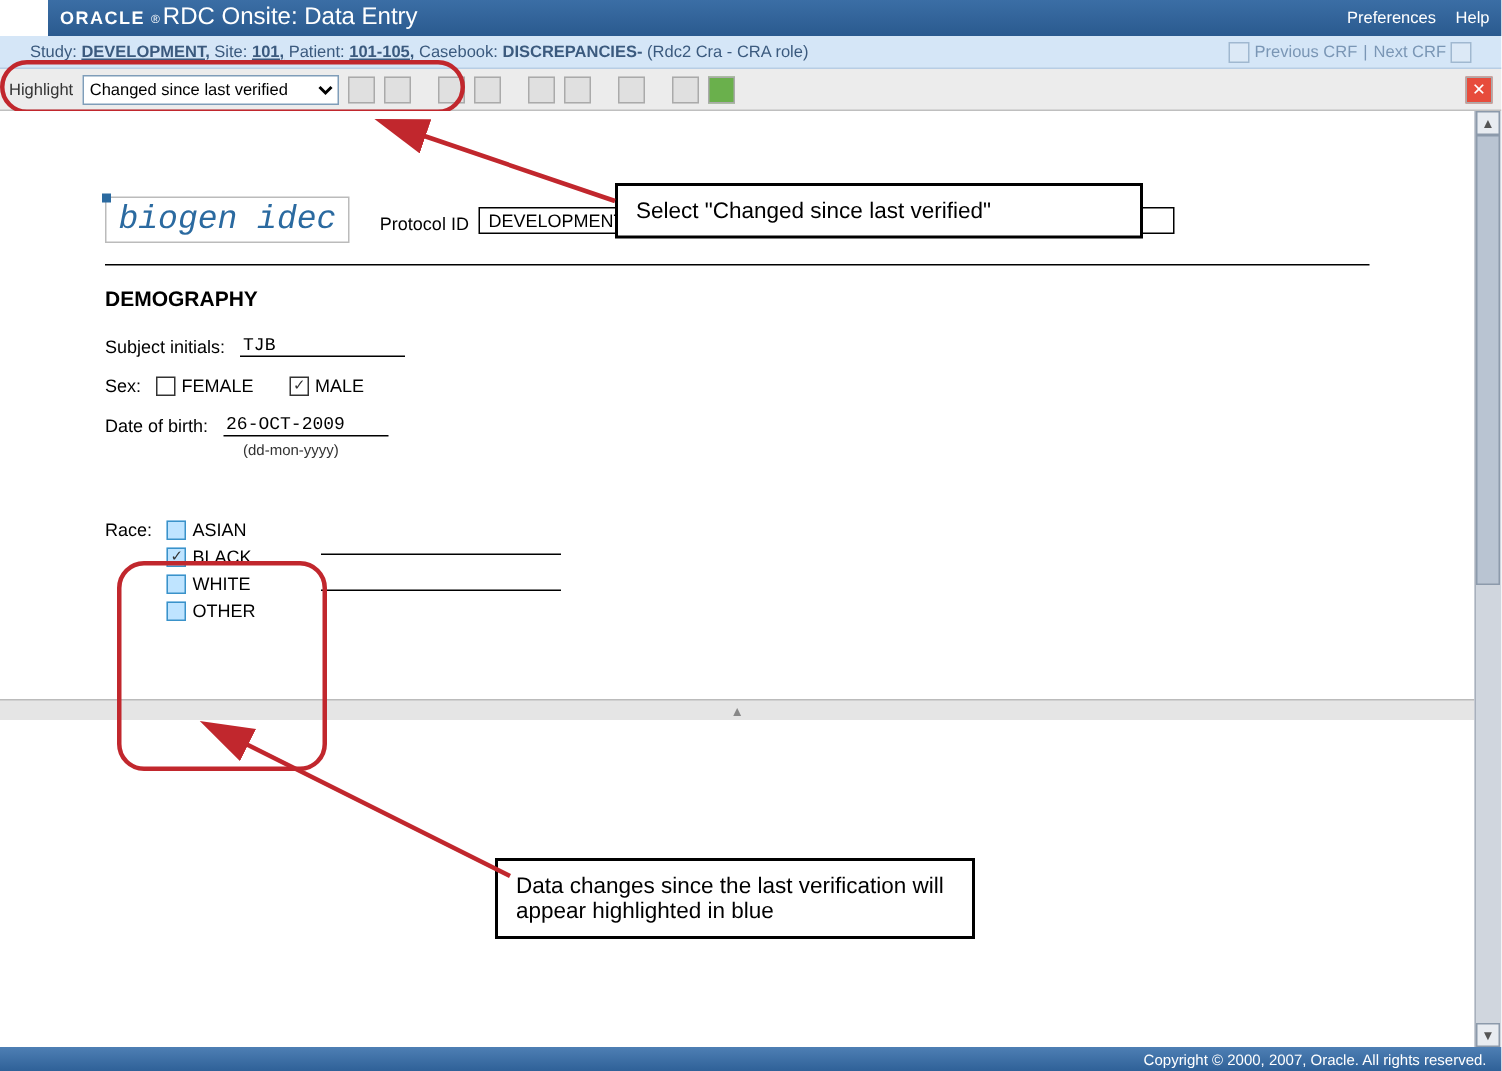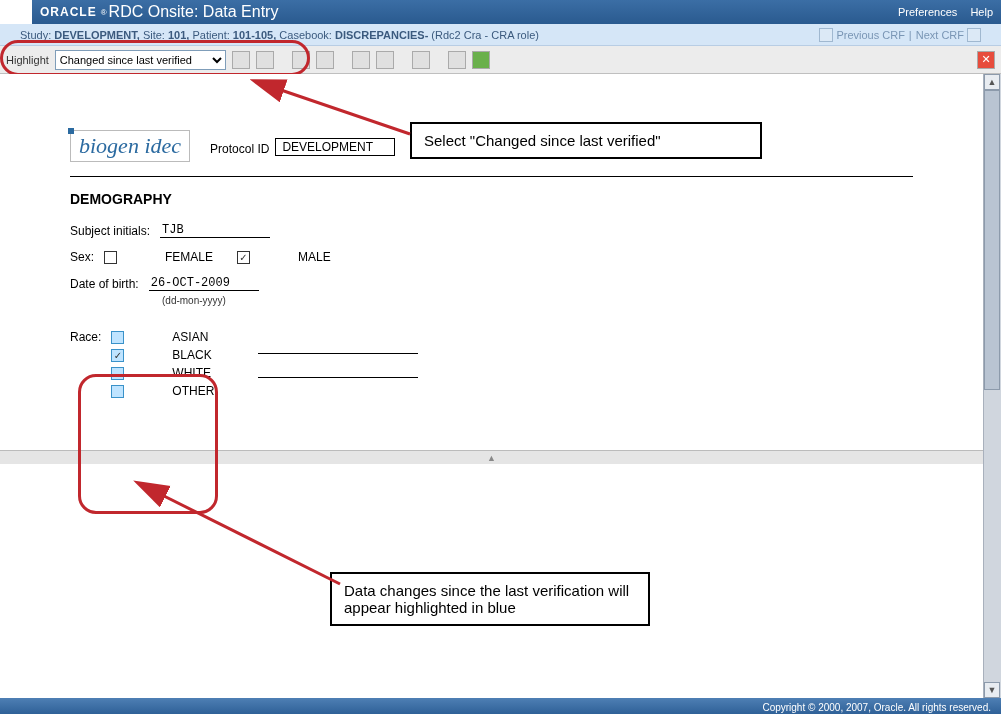--- a/index.html
+++ b/index.html
@@ -27,32 +27,32 @@
 
 .workspace { display:flex; height: calc(714px - 22px - 22px - 28px - 18px); }
 .crf-area { flex:1; background:#fff; overflow:hidden; position:relative; }
 .scrollbar-right { width:18px; background:#d0d6de; border-left:1px solid #a8b0bc; position:relative; }
 .scrollbar-right .up, .scrollbar-right .down { position:absolute; width:16px; height:16px; left:0; background:#e8ecf1; border:1px solid #8c9aab; display:flex; align-items:center; justify-content:center; color:#555; font-size:9px; }
 .scrollbar-right .up { top:0; } .scrollbar-right .down { bottom:0; }
 .scrollbar-right .thumb { position:absolute; top:16px; left:0; width:16px; height:300px; background:#b9c4d2; border:1px solid #8c9aab; }
 
 .crf-page { padding: 40px 70px; font-family: Verdana, Arial, sans-serif; font-size: 12px; color:#000; }
 .crf-header { display:flex; align-items:flex-end; gap:20px; }
-.logo { color:#2b6aa0; font-family: Liberation Serif, serif; font-style: italic; font-size:22px; border:1px solid #bbb; padding:2px 8px; position:relative; }
+.logo { color:#2b6aa0; font-family: Liberation Mono, monospace; font-style: italic; font-size:22px; border:1px solid #bbb; padding:2px 8px; position:relative; }
 .logo::before { content:""; position:absolute; width:6px; height:6px; background:#2b6aa0; left:-3px; top:-3px; }
 .field-row { display:flex; align-items:flex-end; gap:6px; margin-bottom:6px; }
 .field-row .lbl { font-size:12px; }
 .boxfield { border:1px solid #000; padding:2px 6px; min-width:120px; height:18px; font-size:12px; display:inline-flex; align-items:center; }
 .boxfield.wide { width:230px; }
 hr.sep { margin:14px 0; border:none; border-top:1px solid #000; }
 h3.section { font-weight:bold; font-size:14px; margin-bottom:16px; }
 .form-line { margin:12px 0; display:flex; align-items:center; gap:10px; }
 .underline-val { border-bottom:1px solid #000; min-width:110px; display:inline-block; font-family:"Courier New", monospace; font-size:12px; padding:0 2px; }
 .hint { font-size:10px; color:#333; margin-top:-8px; margin-left:92px; }
-.cbx { display:inline-flex; align-items:center; margin-right:14px;gap:44px; }
+.cbx { display:inline-flex; align-items:center; margin-right:14px; }
 .cbx .box { display:inline-flex; width:13px; height:13px; border:1px solid #333; margin-right:4px; align-items:center; justify-content:center; font-size:10px; color:#333; }
 .cbx .box.blue { background:#bfe4ff; border-color:#3a92c9; }
 .cbx .box.checked::after { content:"✓"; }
 .race-markup { position:absolute; border:3px solid #c1272d; border-radius:18px; width:140px; height:140px; left:78px; top:300px; pointer-events:none; }
 .raceline { display:flex; align-items:flex-start; gap:10px; }
 .race-opts { display:flex; flex-direction:column; gap:4px; }
 .blankline { border-bottom:1px solid #000; width:160px; height:14px; margin-left:20px; margin-top:10px; }
 
 .callout { position:absolute; background:#fff; border:2px solid #000; padding:8px 12px; font-size:15px; font-family: Arial; }
 .callout1 { left:410px; top:48px; width:352px; }
@@ -158,21 +158,21 @@
             <span>MALE</span>
           </span>
       </div>
 
       <div class="form-line">
         <span>Date of birth:</span>
         <span class="underline-val">26-OCT-2009</span>
       </div>
       <div class="hint">(dd-mon-yyyy)</div>
 
-      <div class="form-line raceline" style="margin-top:24px;">
+      <div class="form-line raceline" style="margin-top:40px;">
         <span>Race:</span>
         <div class="race-opts">
           <span class="cbx">
               <span class="box blue"></span>
               <span>ASIAN</span>
             </span>
           <span class="cbx">
               <span class="box blue checked"></span>
               <span>BLACK</span>
             </span>

